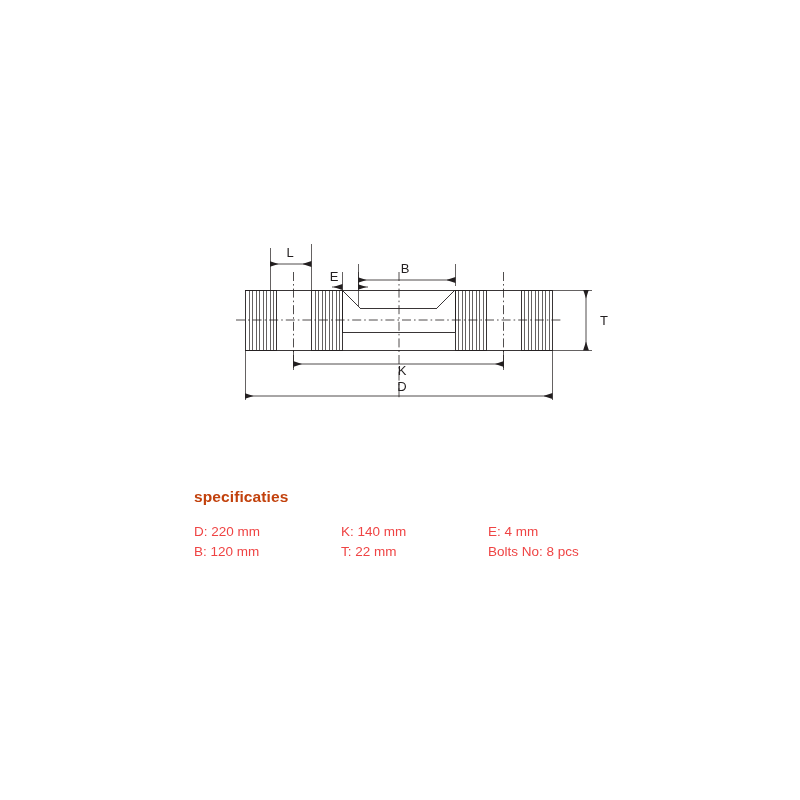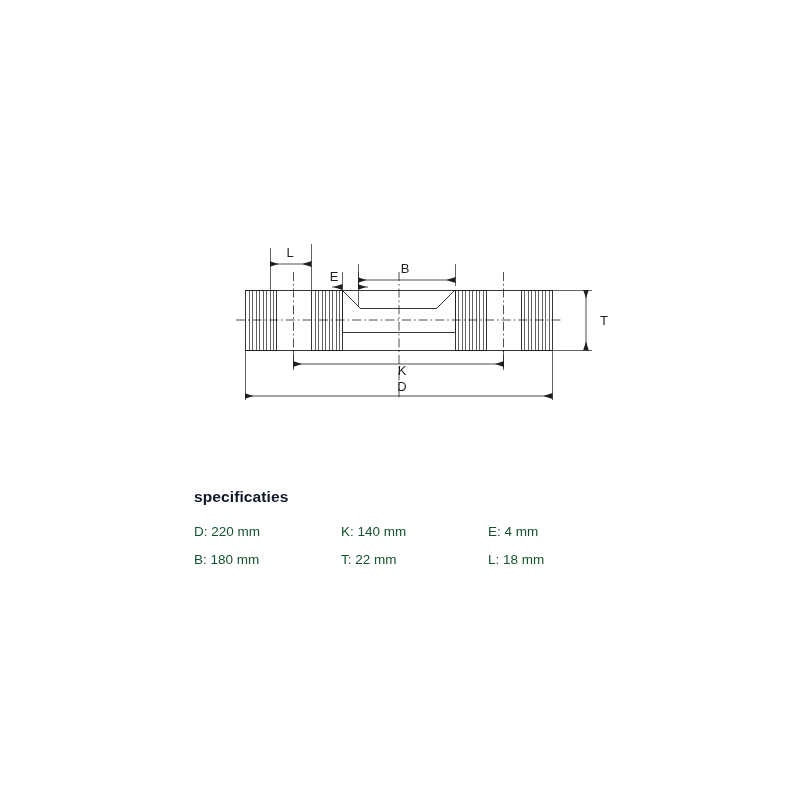--- a/index.html
+++ b/index.html
@@ -31,28 +31,28 @@
     position: absolute;
     left: 194px;
     top: 488px;
     width: 520px;
   }
   #specs-title {
     font-size: 15.5px;
     font-weight: bold;
     letter-spacing: 0.1px;
     margin: 0 0 17px 0;
-    color: #0f172a;
+    color: #c2410c;
   }
   .spec-grid {
     display: grid;
     grid-template-columns: 147px 147px auto;
-    row-gap: 10px;
+    row-gap: 2px;
     font-size: 13.5px;
-    color: #14532d;
+    color: #ef4444;
     line-height: 1.35;
   }
   .spec-item {
     white-space: nowrap;
   }
   svg text {
     font-family: "Liberation Sans", sans-serif;
     fill: #231f20;
   }
 </style>
@@ -190,19 +190,19 @@
       <text x="402" y="391" font-size="13" text-anchor="middle">D</text>
     </g>
   </svg>
 
   <div id="specs">
     <h2 id="specs-title">specificaties</h2>
     <div class="spec-grid">
       <div class="spec-item">D: 220 mm</div>
       <div class="spec-item">K: 140 mm</div>
       <div class="spec-item">E: 4 mm</div>
-      <div class="spec-item">B: 180 mm</div>
+      <div class="spec-item">B: 120 mm</div>
       <div class="spec-item">T: 22 mm</div>
-      <div class="spec-item">L: 18 mm</div>
+      <div class="spec-item">Bolts No: 8 pcs</div>
     </div>
   </div>
 
 </div>
 
 </body></html>

